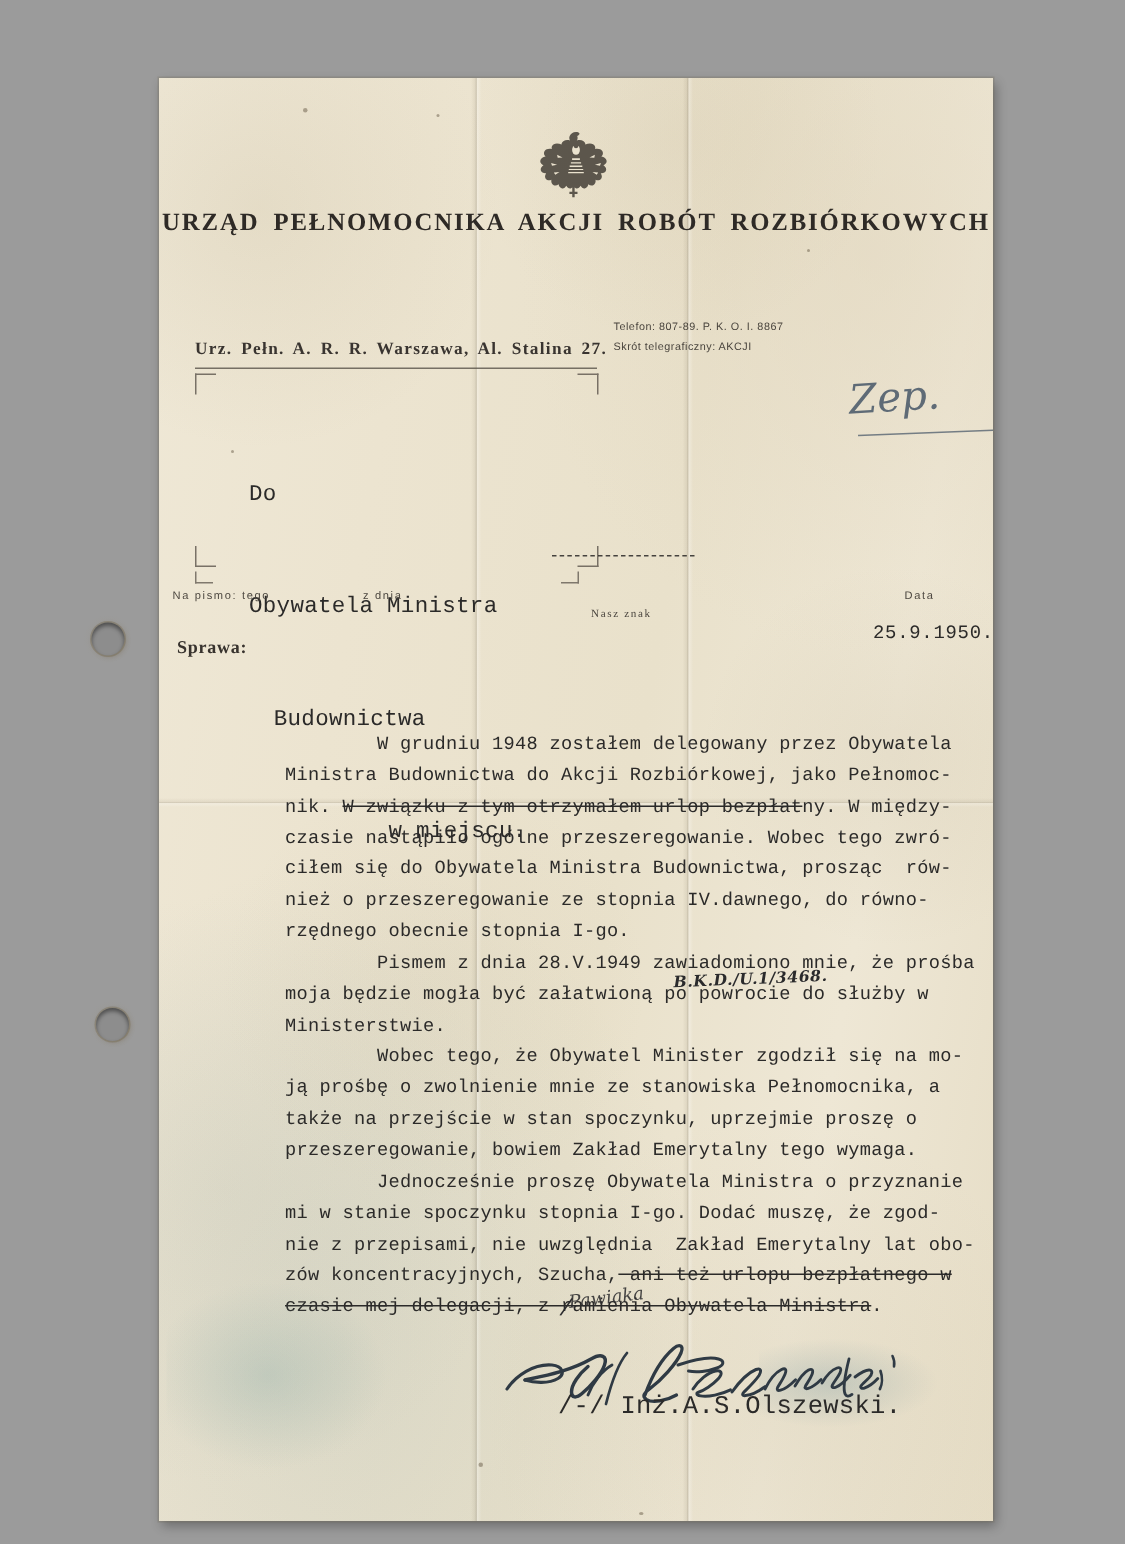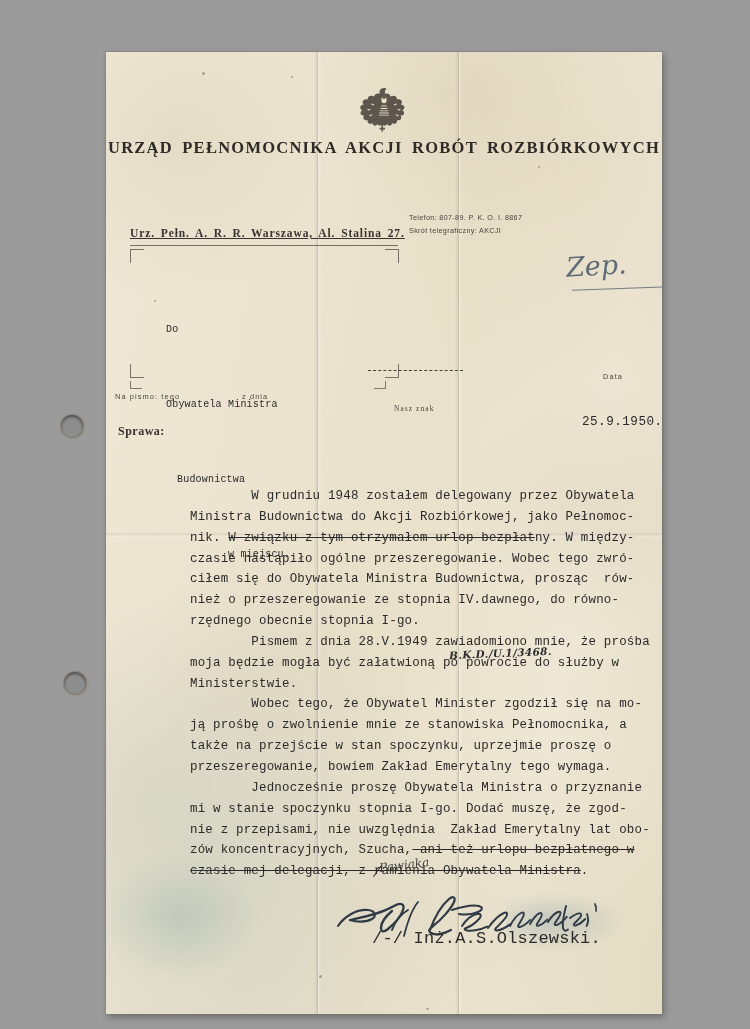--- a/index.html
+++ b/index.html
@@ -123,21 +123,20 @@
   #addr-line {
     position: absolute;
     left: 24px;
     top: 175px;
     font-family: "Liberation Serif", serif;
     font-size: 11.5px;
     font-weight: 700;
     letter-spacing: 0.9px;
     color: #393430;
     word-spacing: 2px;
-    text-decoration: underline;
   }
 
   #phone-block {
     position: absolute;
     left: 303px;
     top: 160px;
     font-family: "Liberation Sans", sans-serif;
     font-size: 7.2px;
     letter-spacing: 0.35px;
     color: #4a453e;
@@ -173,21 +172,21 @@
   .tw {
     font-family: "Liberation Mono", "DejaVu Sans Mono", monospace;
     color: #2b2a29;
     letter-spacing: 0.2px;
   }
 
   #addressee {
     position: absolute;
     left: 60px;
     top: 215px;
-    font-size: 10px;
+    font-size: 15px;
     line-height: 25px;
     white-space: pre;
   }
   #addressee .indent1 { padding-left: 1.1em; }
   #addressee .indent2 { padding-left: 6.2em; }
 
   .dashed-under {
     position: absolute;
     left: 262px;
     top: 318px;
@@ -415,21 +414,21 @@
 
     <div id="memo-zep" class="hand">Zep.</div>
     <div id="memo-underline"></div>
 
     <div class="tick" style="left:24px;  top:329px; border-width:0 0 1px 1px;"></div>
     <div class="tick" style="left:268px; top:329px; border-width:0 1px 1px 0;"></div>
 
     <div class="form-label" style="left:9px;   top:340px;">Na pismo: tego</div>
     <div class="form-label" style="left:136px; top:340px;">z dnia</div>
     <div class="form-label" style="left:288px; top:352px;font-family:Liberation Serif, serif;">Nasz znak</div>
-    <div class="form-label" style="left:497px; top:320px;">Data</div>
+    <div class="form-label" style="left:497px; top:340px;">Data</div>
 
     <div id="sprawa">Sprawa:</div>
     <div id="date-typed" class="tw">25.9.1950.</div>
 
     <div id="body-text" class="tw"><div class="para"><div><span>        W grudniu 1948 zostałem delegowany przez Obywatela</span></div><div><span>Ministra Budownictwa do Akcji Rozbiórkowej, jako Pełnomoc-</span></div><div><span>nik. </span><span class="strike">W związku z tym otrzymałem urlop bezpłat</span><span>ny. W między-</span></div><div><span>czasie nastąpiło ogólne przeszeregowanie. Wobec tego zwró-</span></div><div><span>ciłem się do Obywatela Ministra Budownictwa, prosząc  rów-</span></div><div><span>nież o przeszeregowanie ze stopnia IV.dawnego, do równo-</span></div><div><span>rzędnego obecnie stopnia I-go.</span></div></div><div class="para"><div><span>        Pismem z dnia 28.V.1949 zawiadomiono mnie, że prośba</span></div><div><span>moja będzie mogła być załatwioną po powrocie do służby w</span></div><div><span>Ministerstwie.</span></div></div><div class="para"><div><span>        Wobec tego, że Obywatel Minister zgodził się na mo-</span></div><div><span>ją prośbę o zwolnienie mnie ze stanowiska Pełnomocnika, a</span></div><div><span>także na przejście w stan spoczynku, uprzejmie proszę o</span></div><div><span>przeszeregowanie, bowiem Zakład Emerytalny tego wymaga.</span></div></div><div class="para"><div><span>        Jednocześnie proszę Obywatela Ministra o przyznanie</span></div><div><span>mi w stanie spoczynku stopnia I-go. Dodać muszę, że zgod-</span></div><div><span>nie z przepisami, nie uwzględnia  Zakład Emerytalny lat obo-</span></div><div><span>zów koncentracyjnych, Szucha,</span><span class="strike"> ani też urlopu bezpłatnego w</span></div><div><span class="strike">czasie mej delegacji, z ramienia Obywatela Ministra</span><span>.</span></div></div></div>
 
     <div id="hand-ref" class="hand">B.K.D./U.1/3468.</div>
     <div id="hand-insert-slash" class="hand">/</div>
     <div id="hand-insert" class="hand">Pawiaka</div>
 

